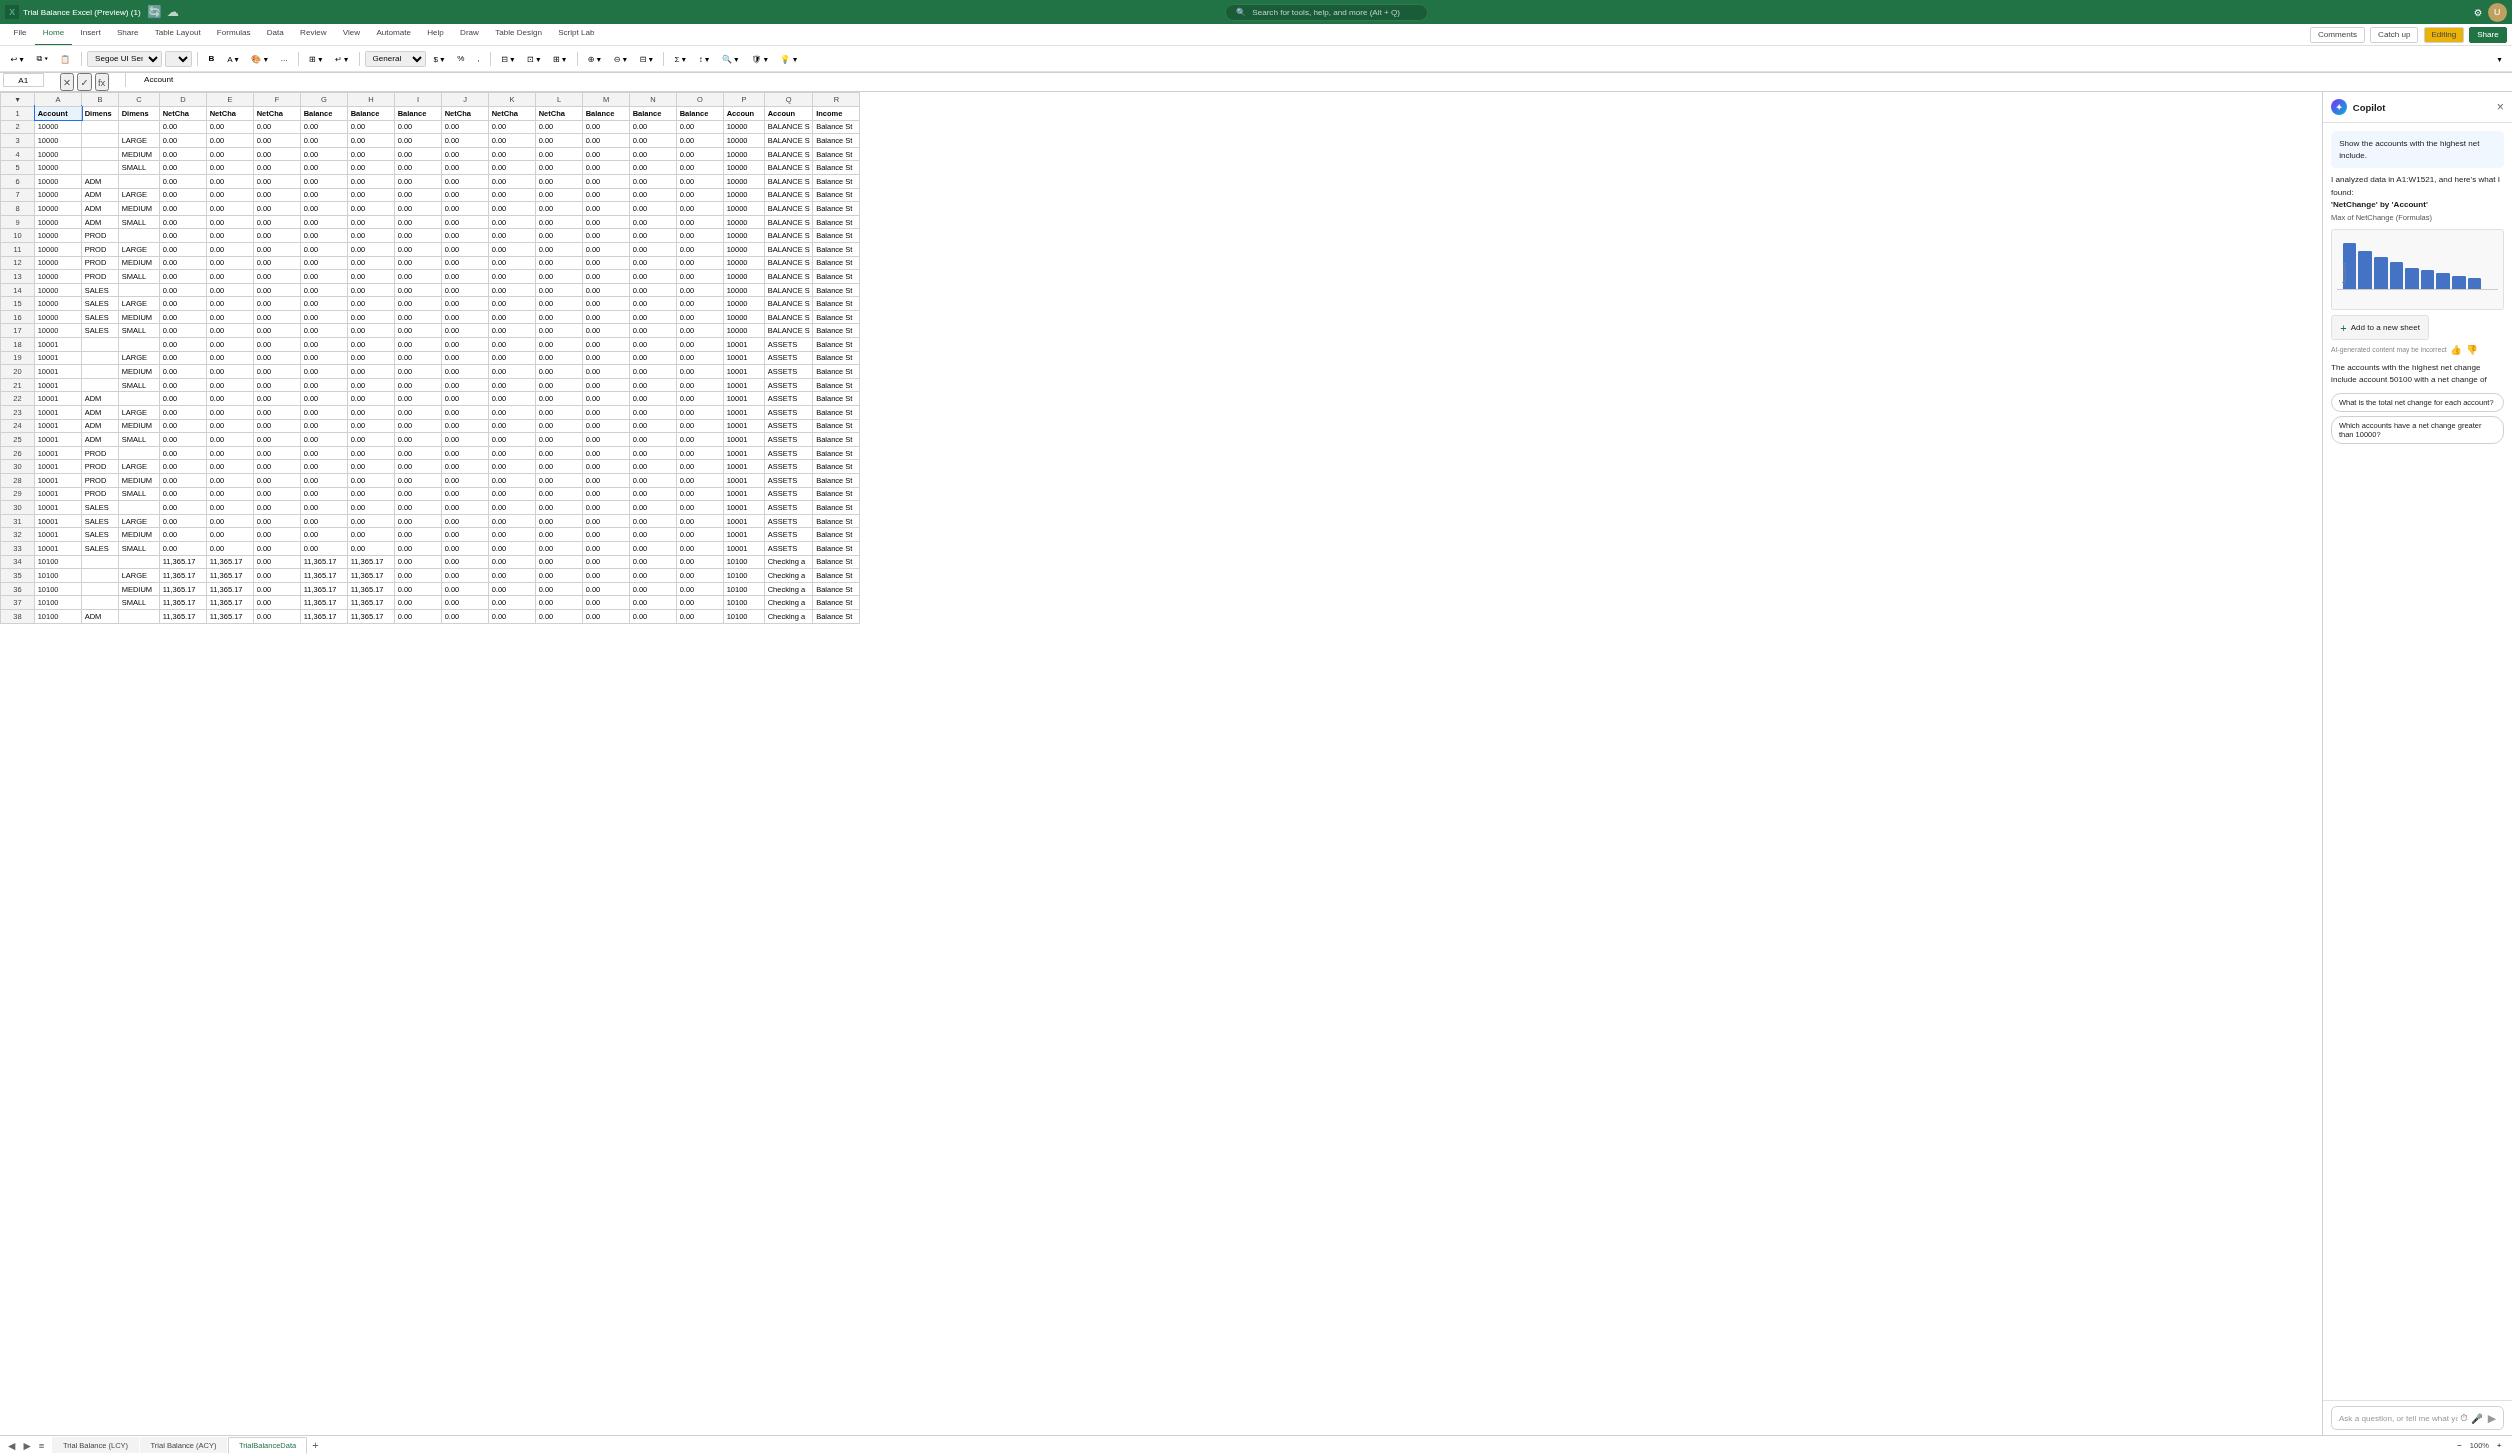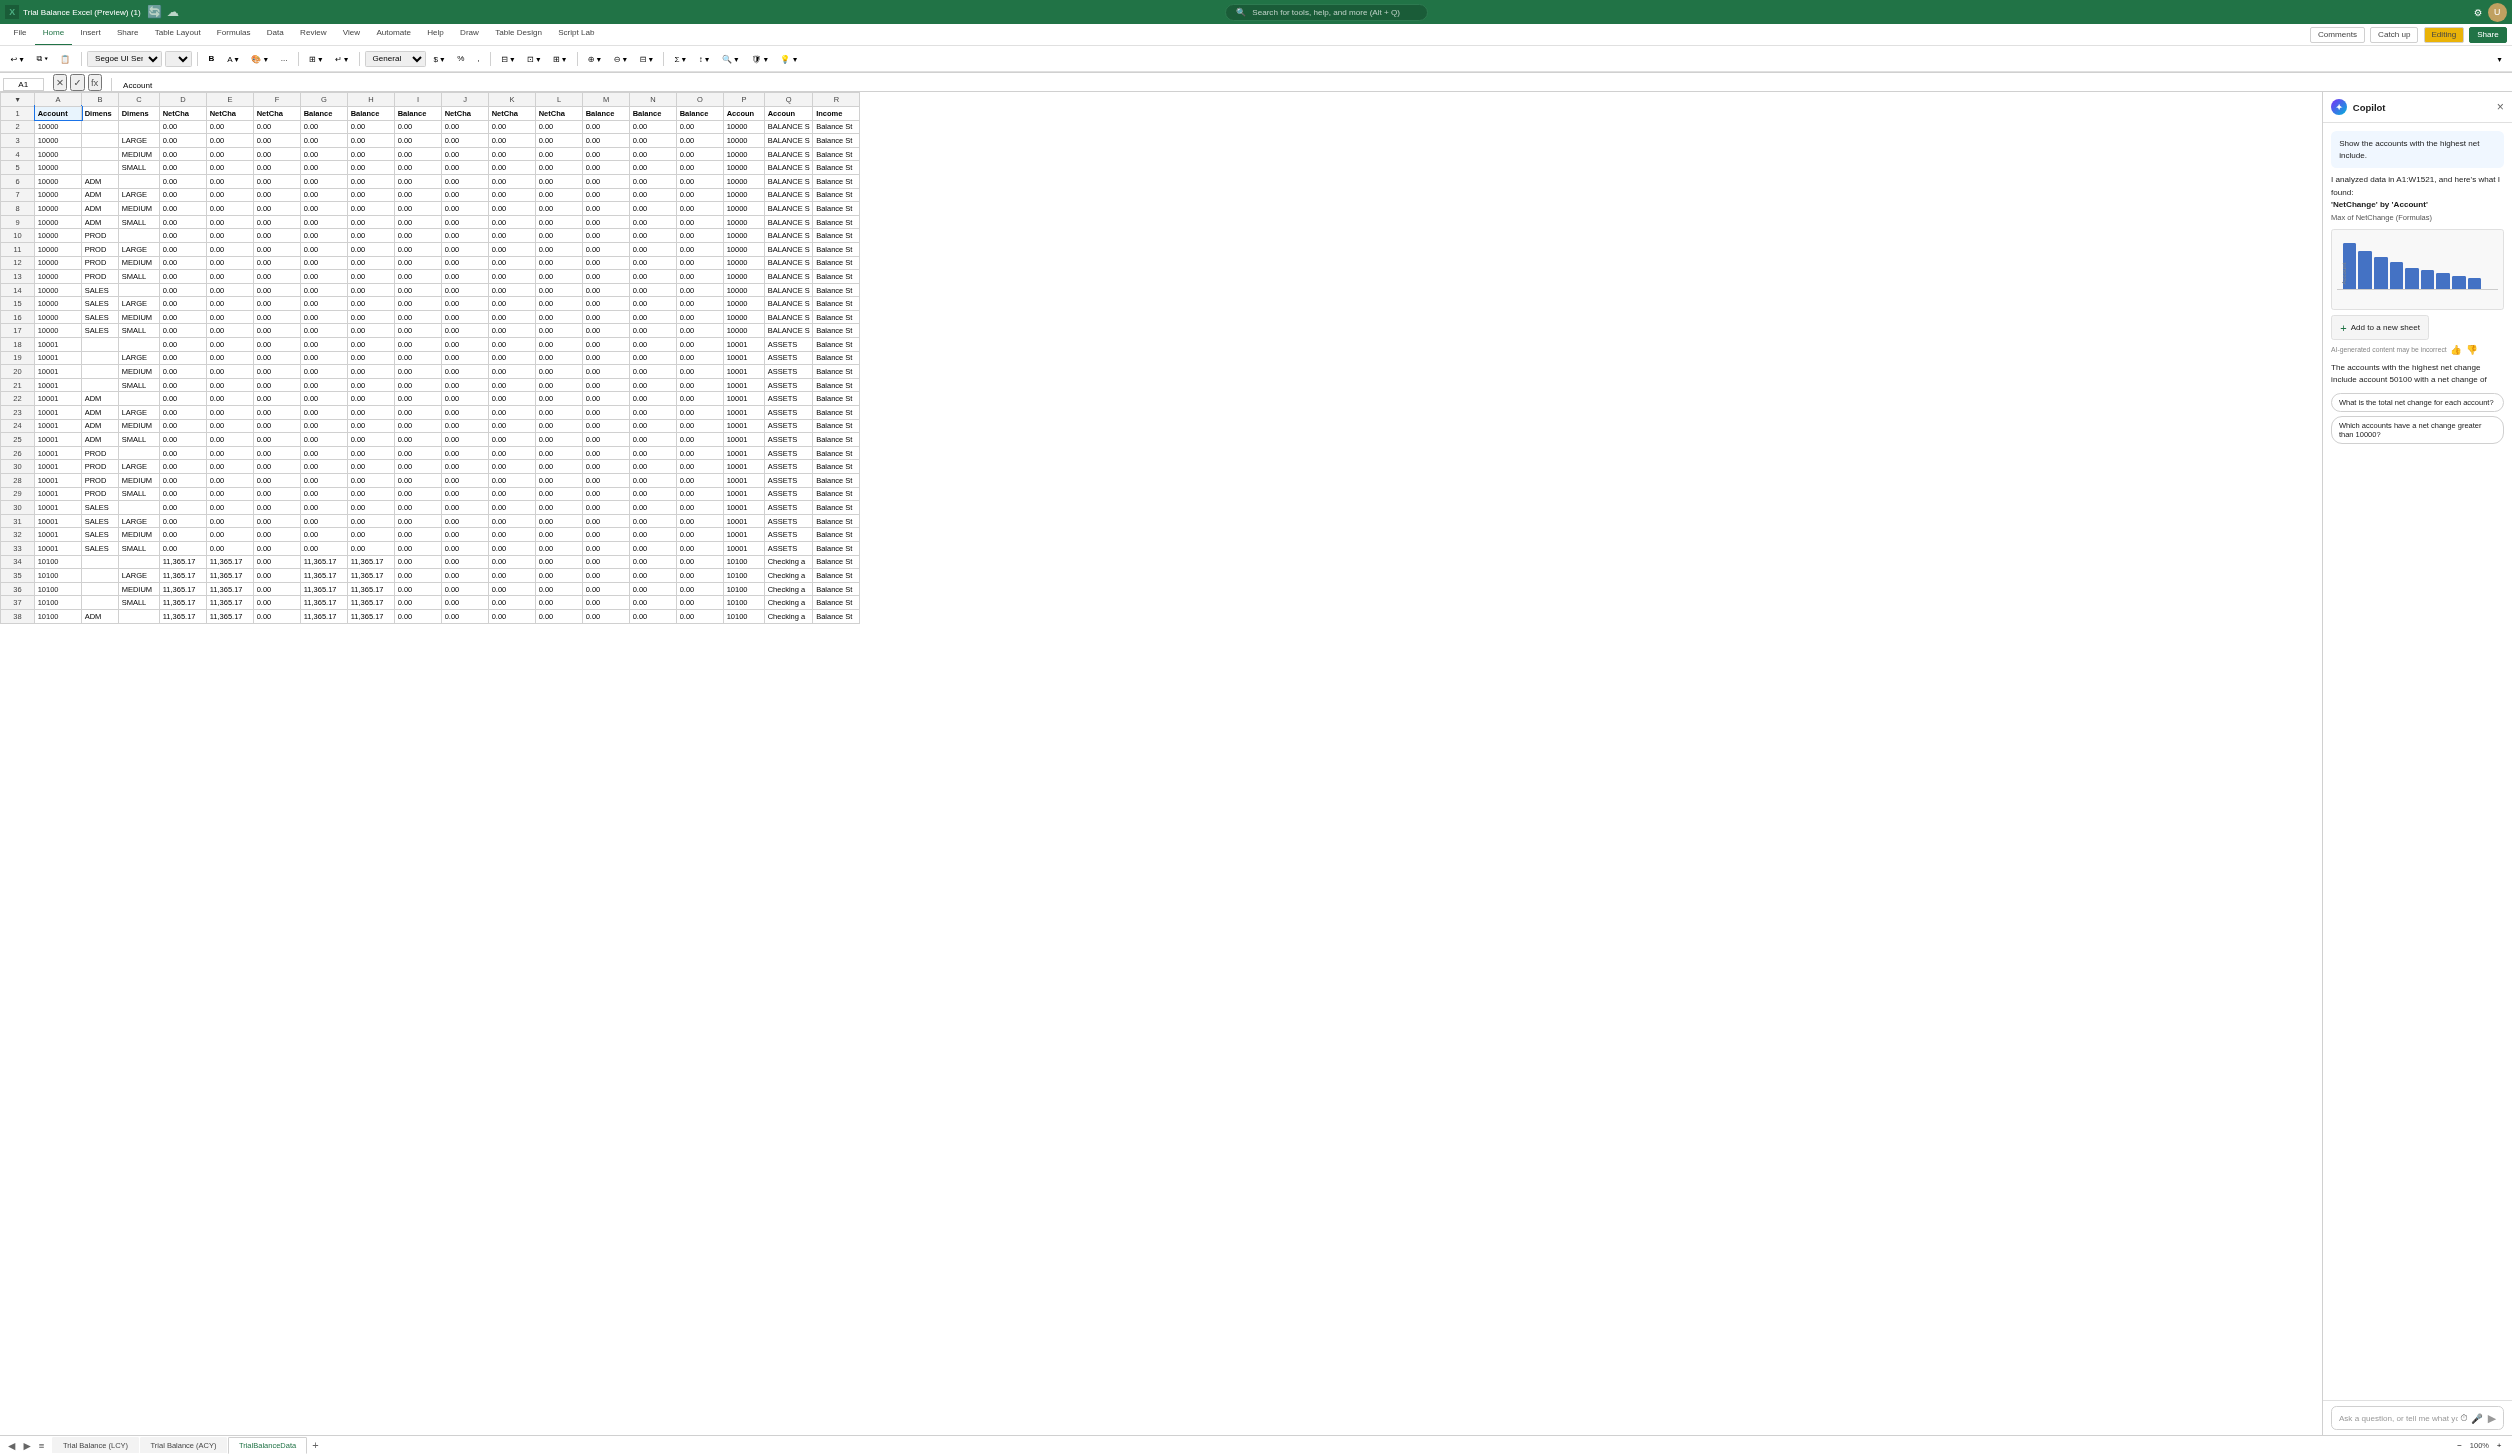--- a/index.html
+++ b/index.html
@@ -31,21 +31,21 @@
 
     
     .toolbar { background: white; padding: 2.7px 5.4px; display: flex; align-items: center; gap: 2.7px; border-bottom: 0.7px solid #e0e0e0; height: 26px; }
     .toolbar-sep { width: 0.7px; height: 13.6px; background: #d0d0d0; margin: 0 2.7px; }
     .toolbar-btn { padding: 1.4px 4.1px; font-size: 8.1px; border: 0.7px solid transparent; border-radius: 1.4px; cursor: pointer; background: none; }
     .font-select { width: 75px; padding: 1.4px 2.7px; font-size: 8.1px; border: 0.7px solid #d0d0d0; border-radius: 1.4px; }
     .font-size-select { width: 27px; padding: 1.4px 2.7px; font-size: 8.1px; border: 0.7px solid #d0d0d0; border-radius: 1.4px; }
     .format-dropdown { width: 61px; padding: 1.4px 2.7px; font-size: 8.1px; border: 0.7px solid #d0d0d0; border-radius: 1.4px; }
 
     
-    .formula-bar { display: flex; align-items: flex-end; background: white; border-bottom: 0.7px solid #d0d0d0; height: 19px; padding: 0 2.7px; gap: 9px; }
+    .formula-bar { display: flex; align-items: flex-start; background: white; border-bottom: 0.7px solid #d0d0d0; height: 19px; padding: 0 2.7px; gap: 16px; }
     .cell-ref { width: 41px; border: 0.7px solid #d0d0d0; padding: 1.4px 2.7px; font-size: 8.1px; text-align: center; }
     .formula-icons { display: flex; gap: 2.7px; }
     .formula-icon { cursor: pointer; font-size: 9.5px; color: #555; padding: 1.4px; }
     .formula-divider { width: 0.7px; height: 13.6px; background: #d0d0d0; }
     .formula-input { flex: 1; border: none; outline: none; font-size: 8.1px; padding: 1.4px 2.7px; }
 
     
     .main { display: flex; flex: 1; overflow: hidden; }
 
     

